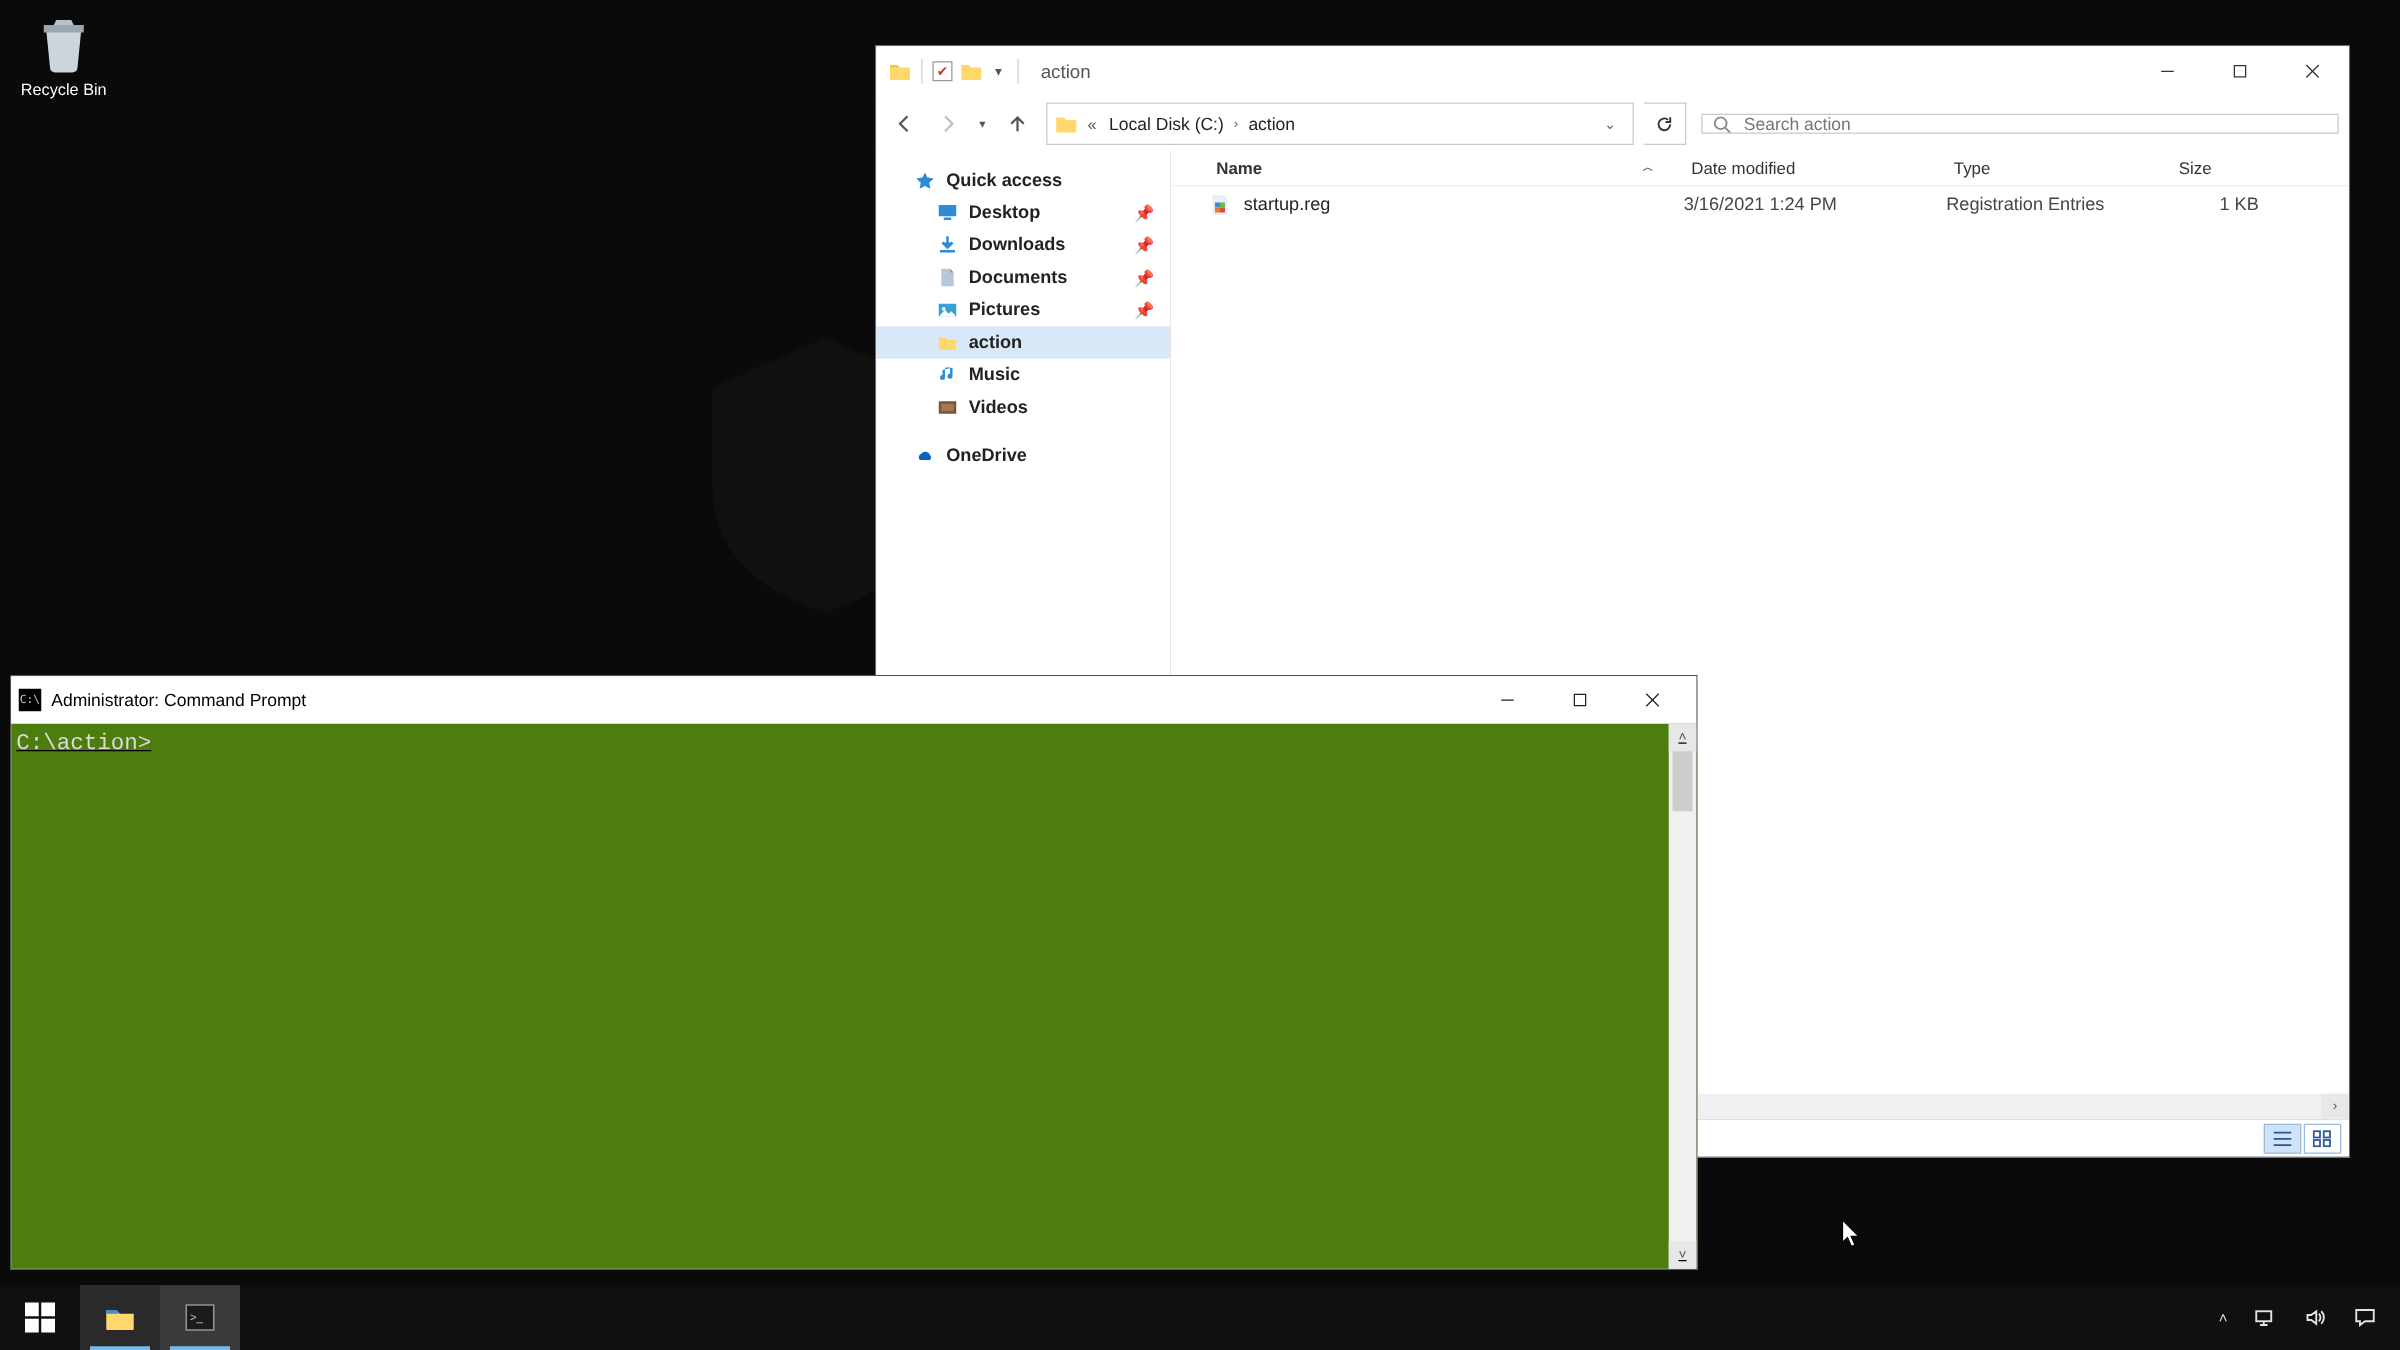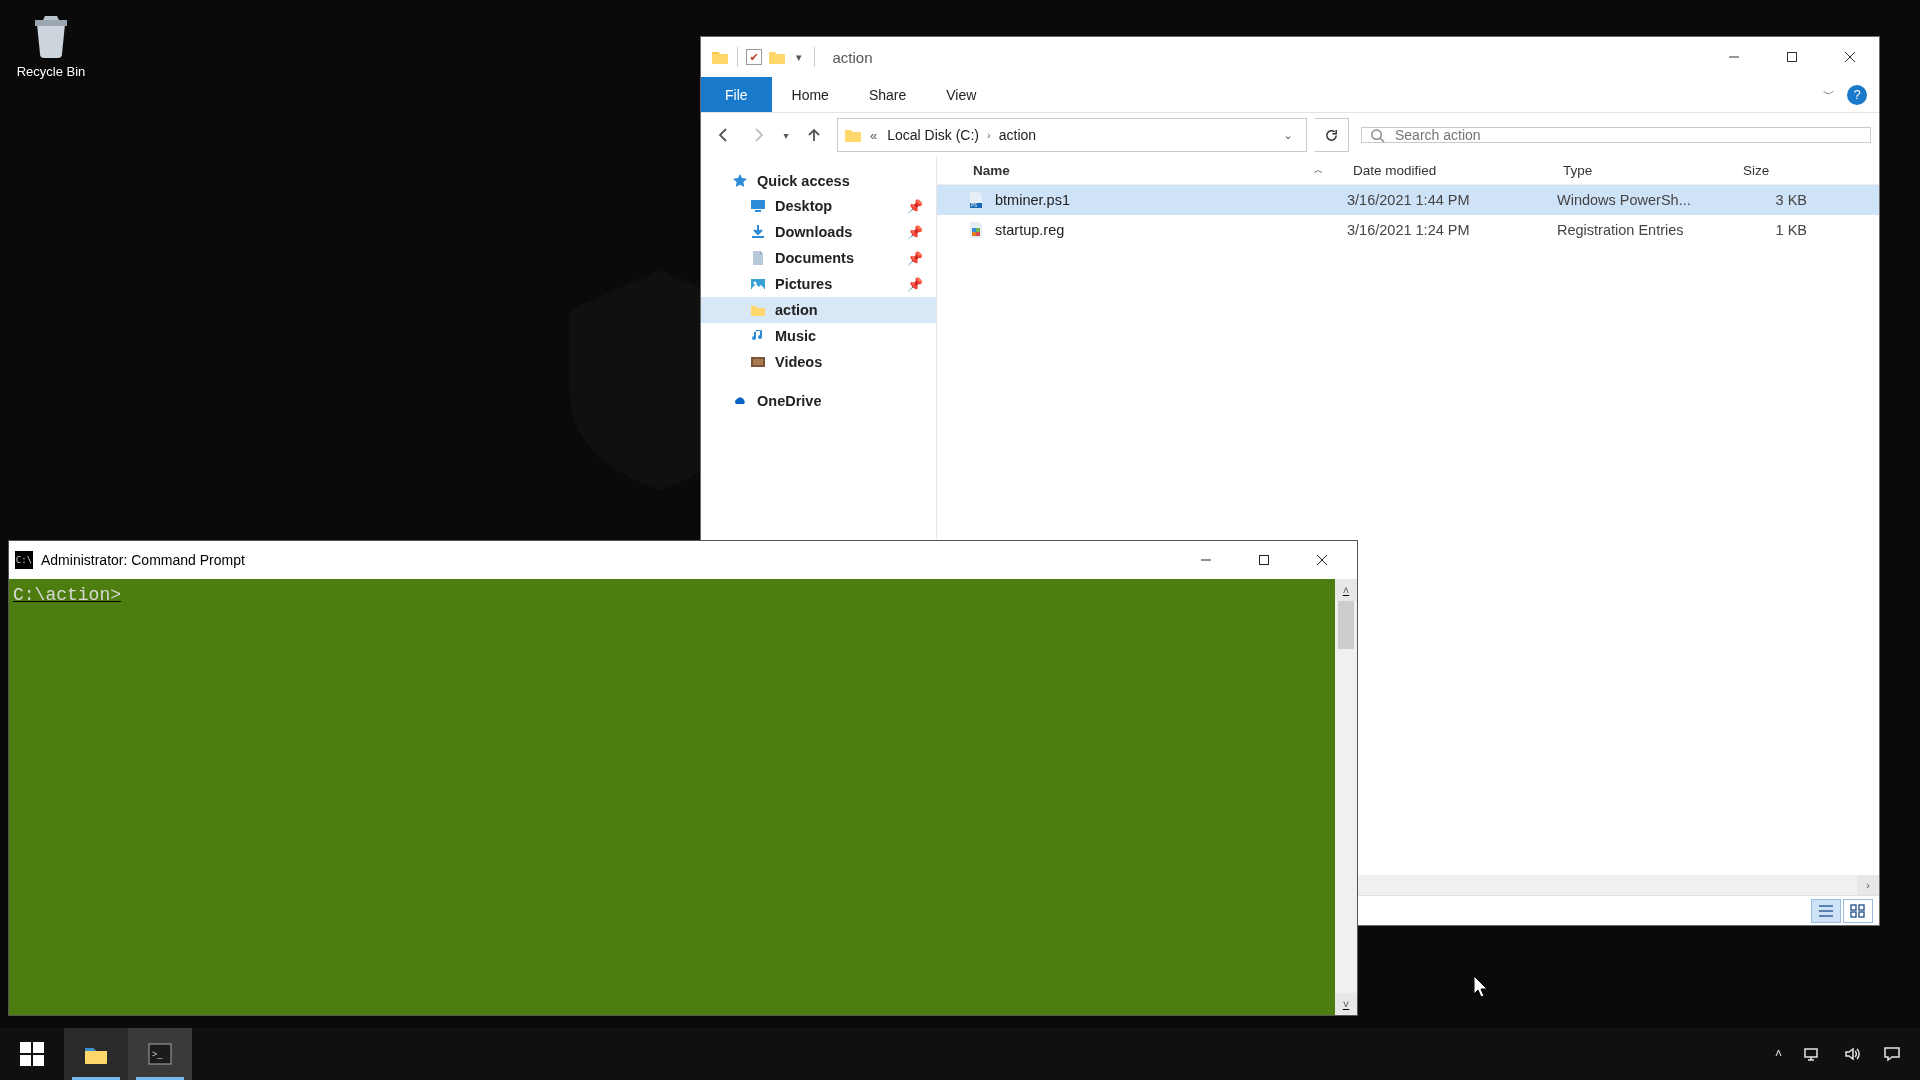--- a/index.html
+++ b/index.html
@@ -174,30 +174,20 @@
           </svg>
         </div>
       <div class="winbtn">
           <svg viewBox="0 0 12 12">
             <line x1="1" y1="1" x2="11" y2="11"></line>
             <line x1="11" y1="1" x2="1" y2="11"></line>
           </svg>
         </div>
     </div>
 
-    <div class="ribbon-tabs">
-      <div class="tab file">File</div>
-      <div class="tab">Home</div>
-      <div class="tab">Share</div>
-      <div class="tab">View</div>
-      <div class="rb-right">
-        <span class="rb-chev">﹀</span>
-        <span class="help">?</span>
-      </div>
-    </div>
 
     <div class="navbar">
       <div class="nav-btn">
           <svg viewBox="0 0 16 16">
             <path d="M10 2 4 8l6 6"></path>
           </svg>
         </div>
       <div class="nav-btn disabled">
           <svg viewBox="0 0 16 16">
             <path d="M6 2l6 6-6 6"></path>
@@ -328,33 +318,20 @@
         <div class="col-headers">
           <div class="col col-name">
             <span>Name</span>
             <span class="sort-ind">︿</span>
           </div>
           <div class="col col-date">Date modified</div>
           <div class="col col-type">Type</div>
           <div class="col col-size">Size</div>
         </div>
         <div class="rows" id="file-rows">
-            <div class="file-row selected">
-              <div class="c-name">
-                <span class="file-ic"><svg viewBox="0 0 18 18">
-                    <path fill="#e8eef5" d="M3 1h9l3 3v13H3z"></path>
-                    <rect x="3" y="12" width="12" height="5" fill="#1868b6"></rect>
-                    <text x="4" y="16" font-size="4.5" fill="#fff" font-family="Segoe UI">PS</text>
-                  </svg></span>
-                <span>btminer.ps1</span>
-              </div>
-              <div class="c-date">3/16/2021 1:44 PM</div>
-              <div class="c-type">Windows PowerSh...</div>
-              <div class="c-size">3 KB</div>
-            </div>
             <div class="file-row">
               <div class="c-name">
                 <span class="file-ic"><svg viewBox="0 0 18 18">
                     <path fill="#e8eef5" d="M3 1h9l3 3v13H3z"></path>
                     <rect x="5" y="7" width="4" height="4" fill="#3a8bd8"></rect>
                     <rect x="9" y="7" width="4" height="4" fill="#6fb84e"></rect>
                     <rect x="5" y="11" width="4" height="4" fill="#e07c2a"></rect>
                     <rect x="9" y="11" width="4" height="4" fill="#d94c4c"></rect>
                   </svg></span>
                 <span>startup.reg</span>

